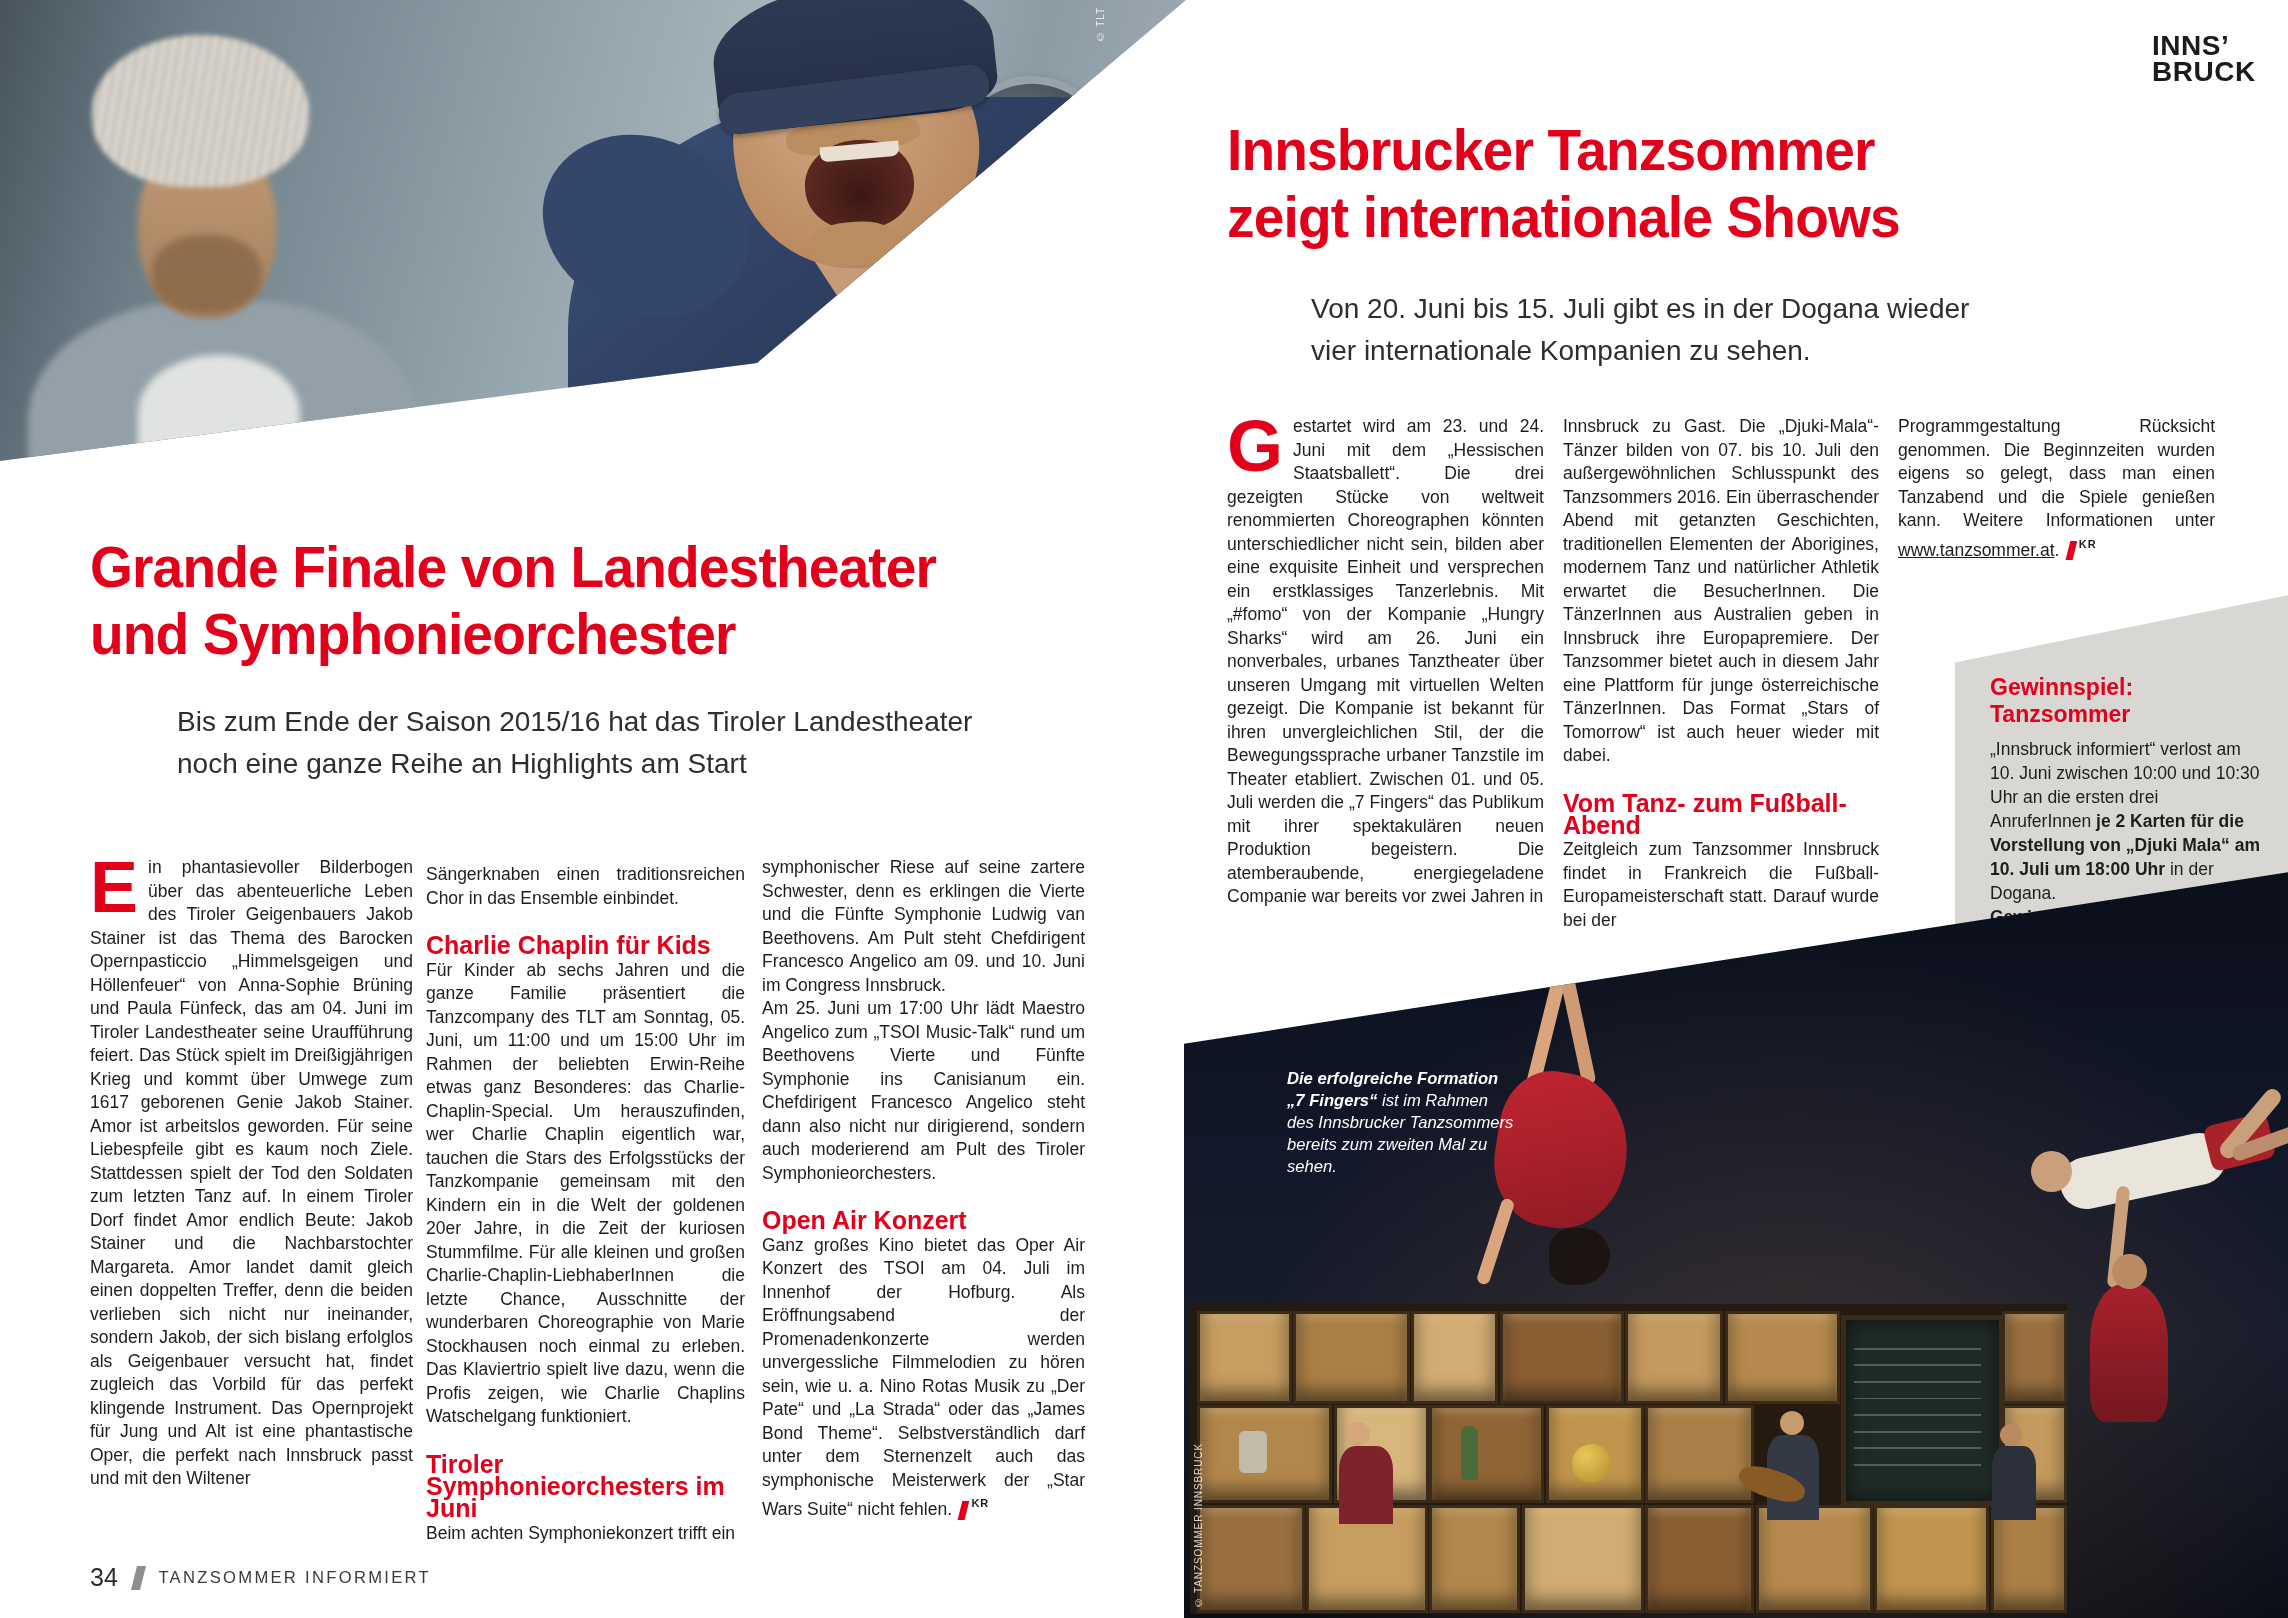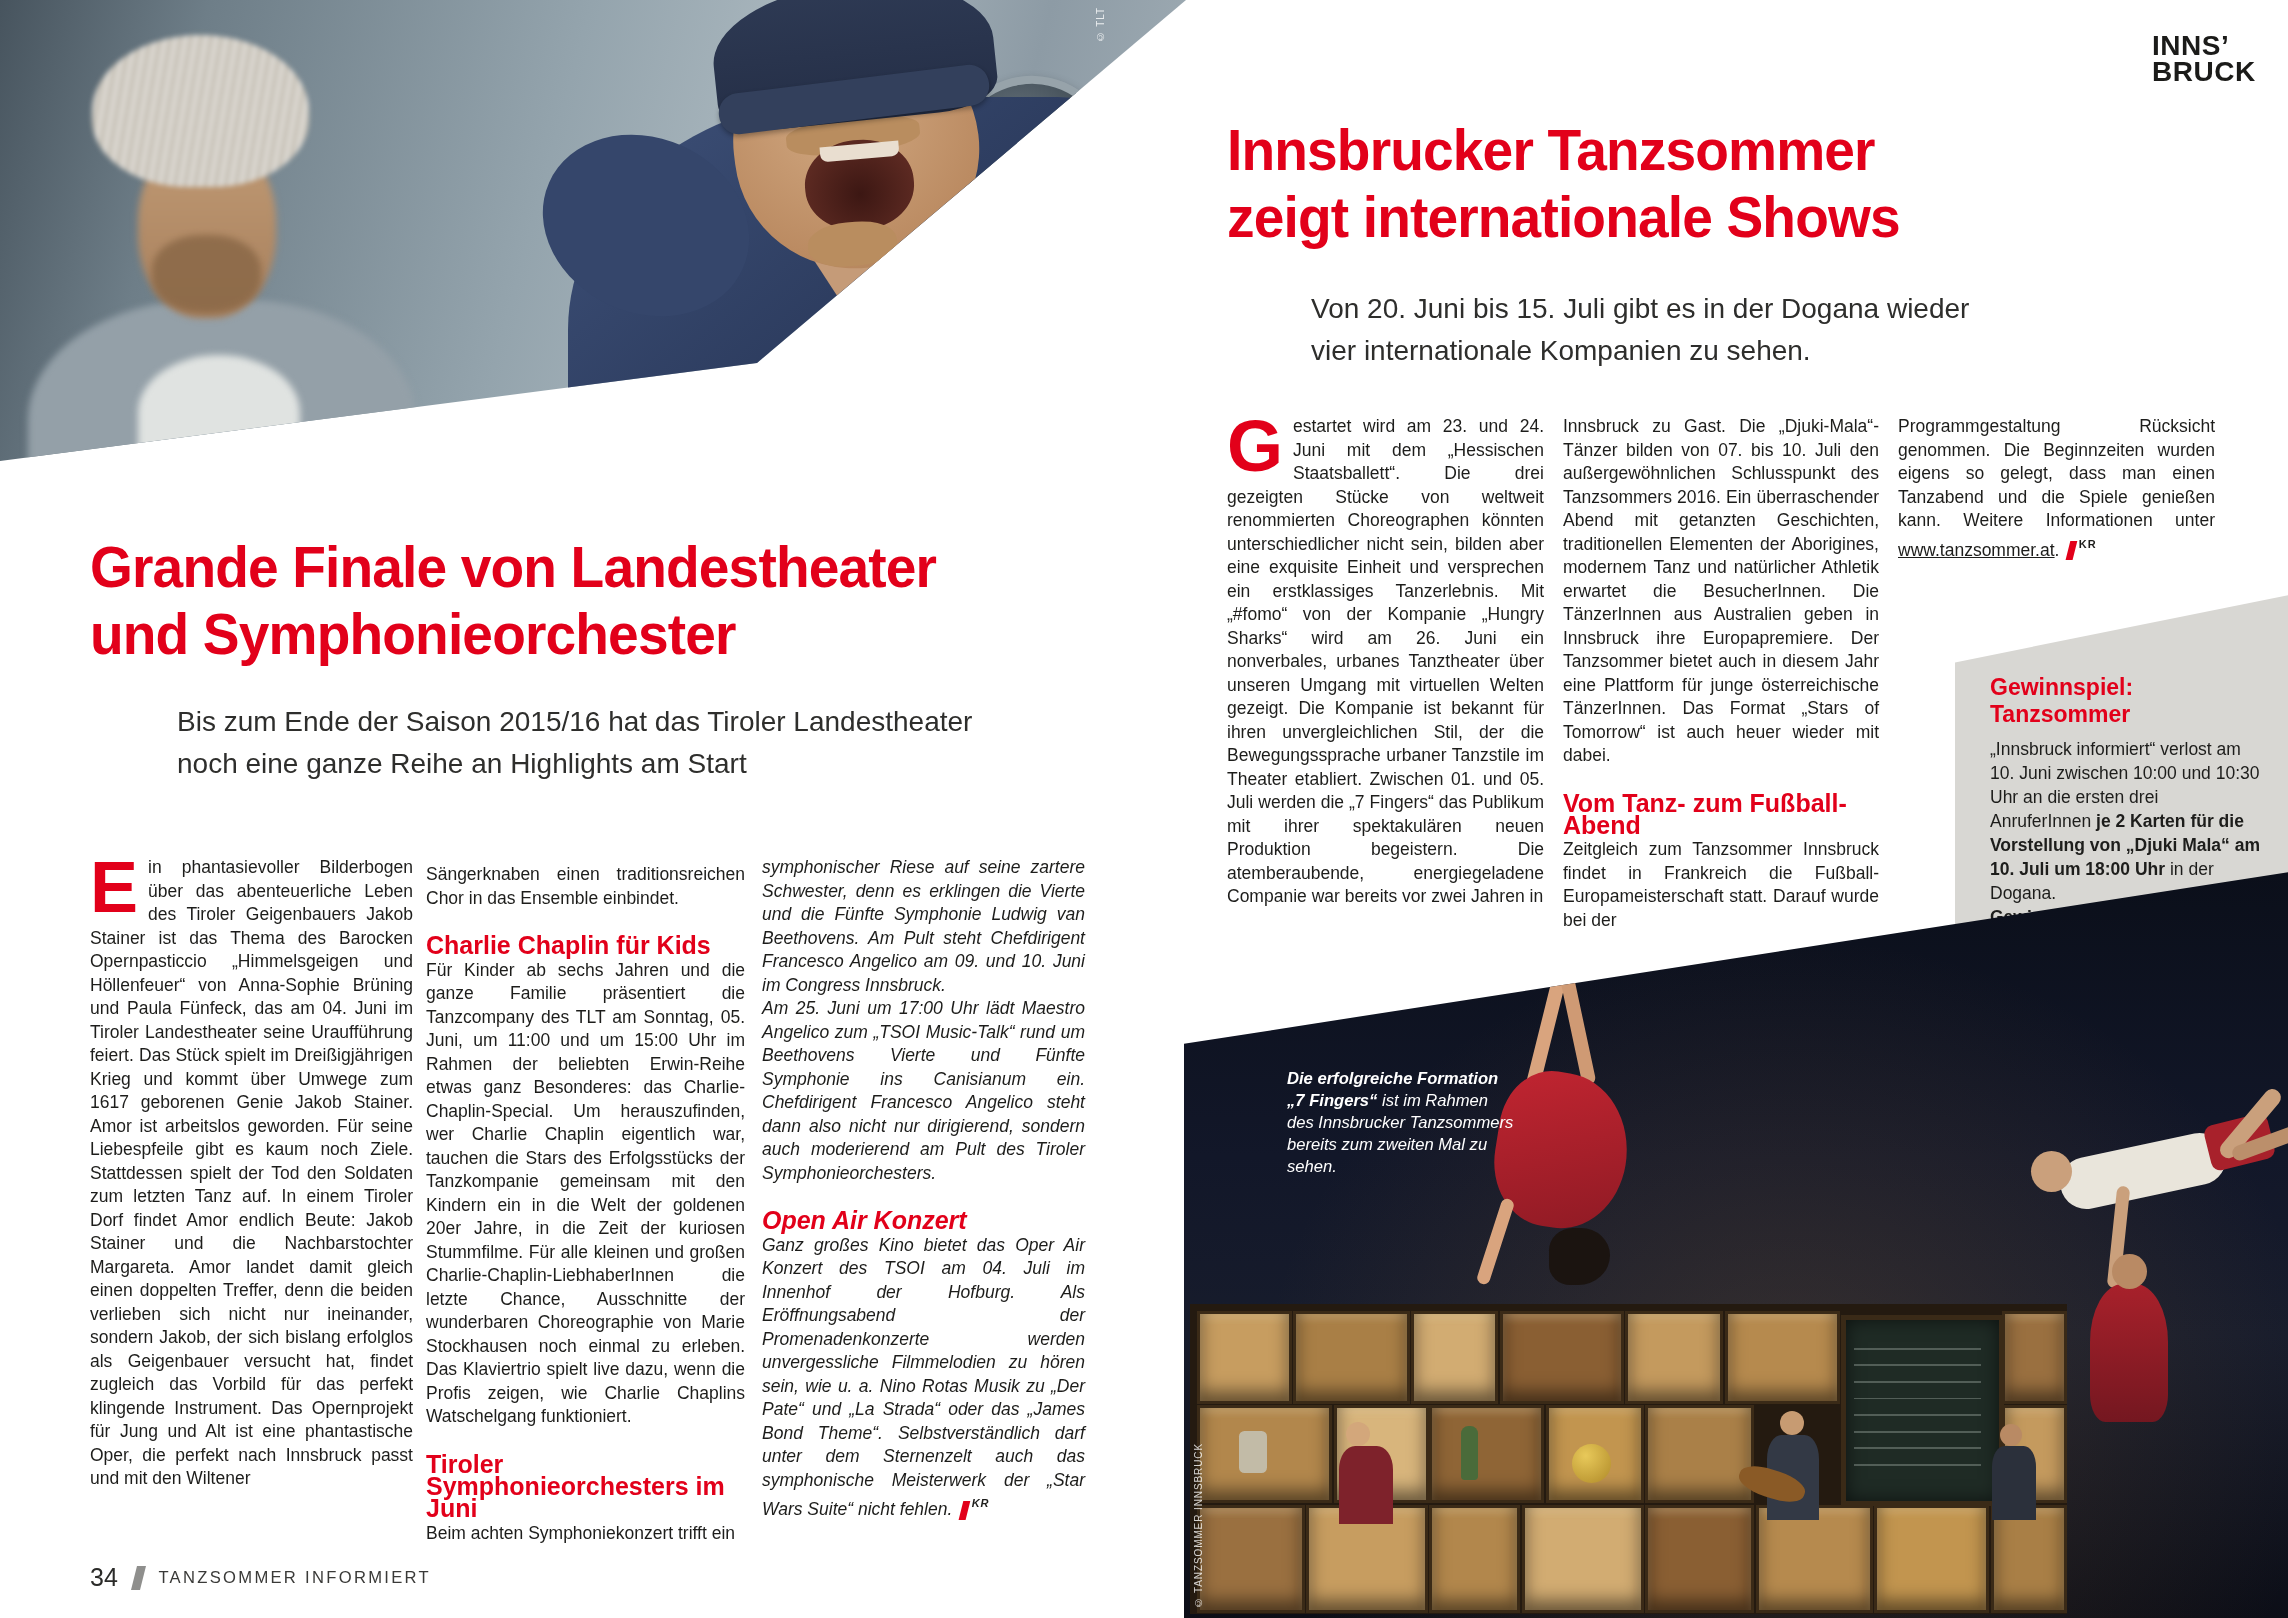--- a/index.html
+++ b/index.html
@@ -117,21 +117,21 @@
   </div>
 
   <div class="bodycol" style="left:426px;top:856px;width:319px;margin-top:7px;">
     <p>Sängerknaben einen traditionsreichen Chor in das Ensemble einbindet.</p>
     <h3 class="colsub">Charlie Chaplin für Kids</h3>
     <p>Für Kinder ab sechs Jahren und die ganze Familie präsentiert die Tanzcompany des TLT am Sonntag, 05. Juni, um 11:00 und um 15:00 Uhr im Rahmen der beliebten Erwin-Reihe etwas ganz Besonderes: das Charlie-Chaplin-Special. Um herauszufinden, wer Charlie Chaplin eigentlich war, tauchen die Stars des Erfolgsstücks der Tanzkompanie gemeinsam mit den Kindern ein in die Welt der goldenen 20er Jahre, in die Zeit der kuriosen Stummfilme. Für alle kleinen und großen Charlie-Chaplin-LiebhaberInnen die letzte Chance, Ausschnitte der wunderbaren Choreographie von Marie Stockhausen noch einmal zu erleben. Das Klaviertrio spielt live dazu, wenn die Profis zeigen, wie Charlie Chaplins Watschelgang funktioniert.</p>
     <h3 class="colsub">Tiroler Symphonieorchesters im Juni</h3>
     <p>Beim achten Symphoniekonzert trifft ein</p>
   </div>
 
-  <div class="bodycol" style="left:762px;top:856px;width:323px;font-style:italic;">
+  <div class="bodycol" style="left:762px;top:856px;width:323px;">
     <p>symphonischer Riese auf seine zartere Schwester, denn es erklingen die Vierte und die Fünfte Symphonie Ludwig van Beethovens. Am Pult steht Chefdirigent Francesco Angelico am 09. und 10. Juni im Congress Innsbruck.</p>
     <p>Am 25. Juni um 17:00 Uhr lädt Maestro Angelico zum „TSOI Music-Talk“ rund um Beethovens Vierte und Fünfte Symphonie ins Canisianum ein. Chefdirigent Francesco Angelico steht dann also nicht nur dirigierend, sondern auch moderierend am Pult des Tiroler Symphonieorchesters.</p>
     <h3 class="colsub">Open Air Konzert</h3>
     <p><span>Ganz großes Kino bietet das Oper Air Konzert des TSOI am 04. Juli im Innenhof der Hofburg. Als Eröffnungsabend der Promenadenkonzerte werden unvergessliche Filmmelodien zu hören sein, wie u. a. Nino Rotas Musik zu „Der Pate“ und „La Strada“ oder das „James Bond Theme“. Selbstverständlich darf unter dem Sternenzelt auch das symphonische Meisterwerk der „Star Wars Suite“ nicht fehlen.</span><span class="slash"></span><span class="kr">KR</span></p>
   </div>
 
   <div class="footer">
     <span class="num">34</span>
     <span class="fslash"></span>
     <span class="mag">TANZSOMMER INFORMIERT</span>

